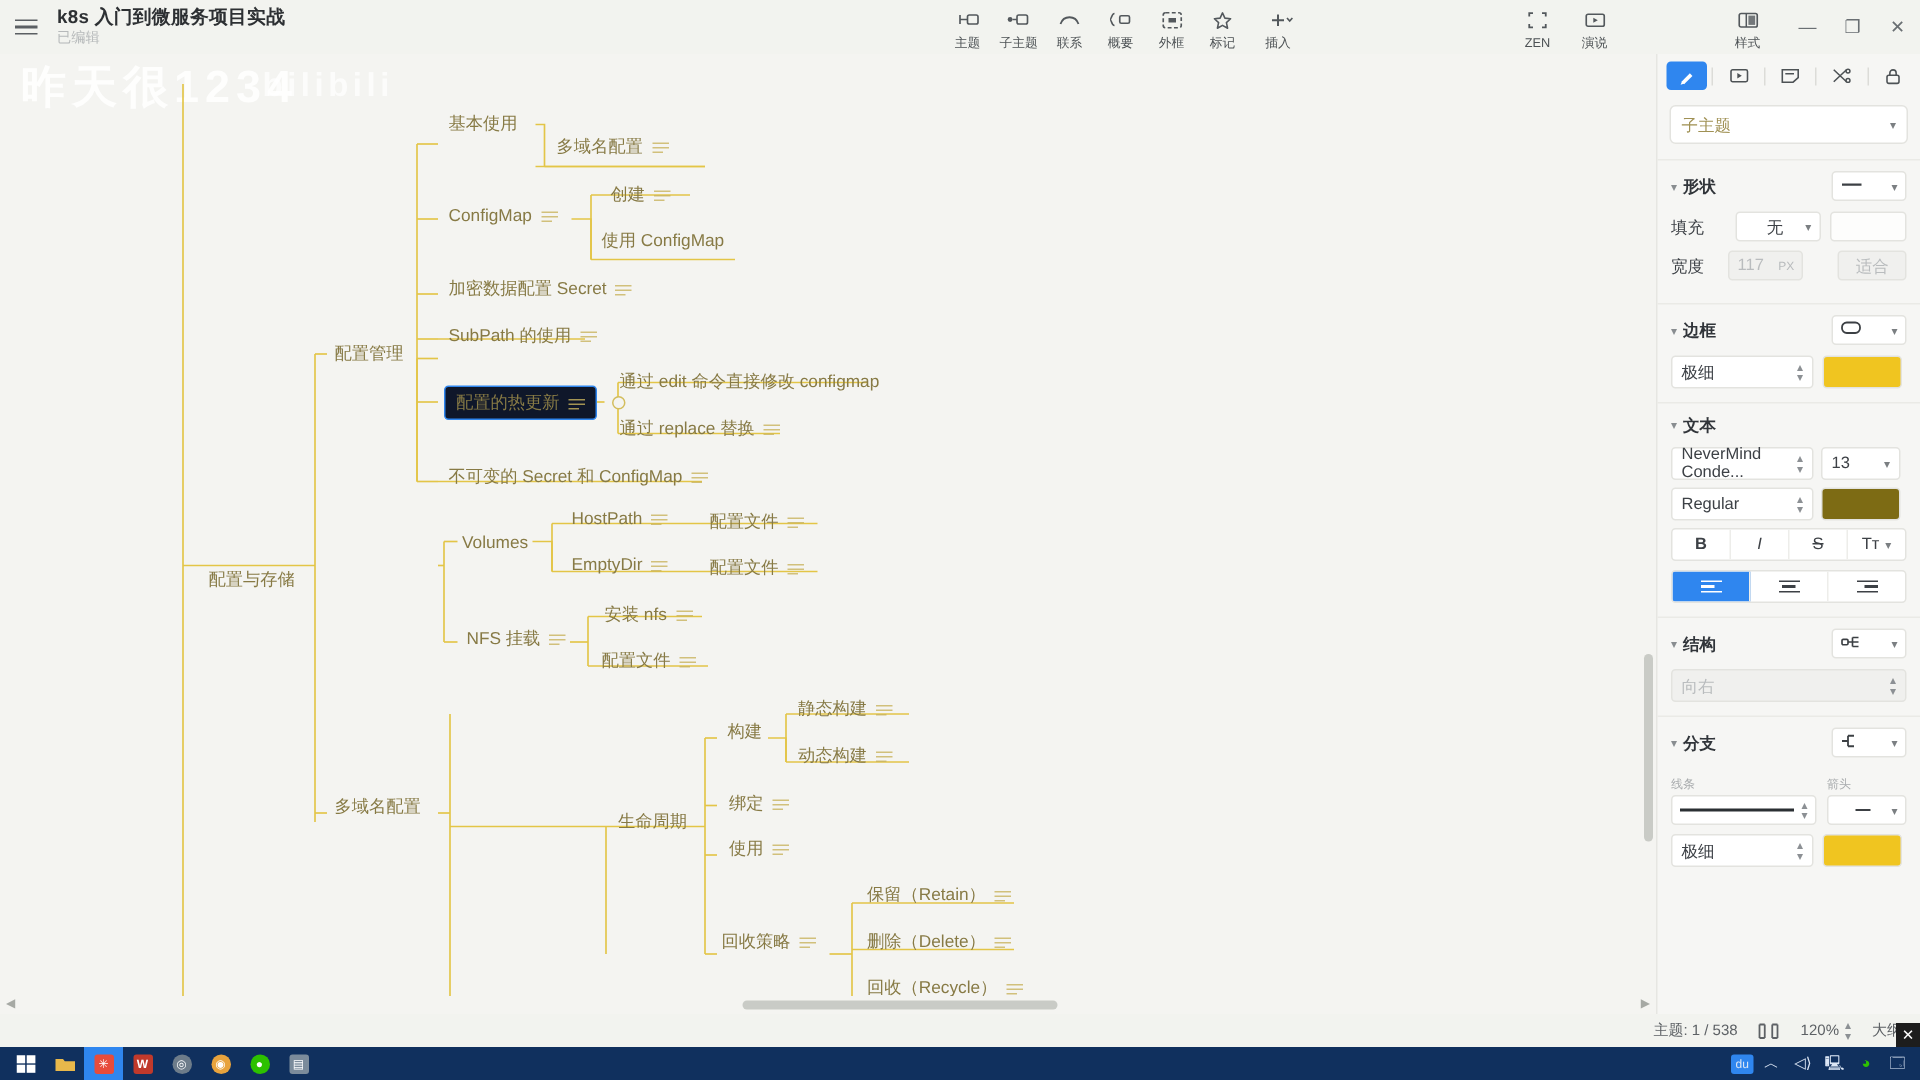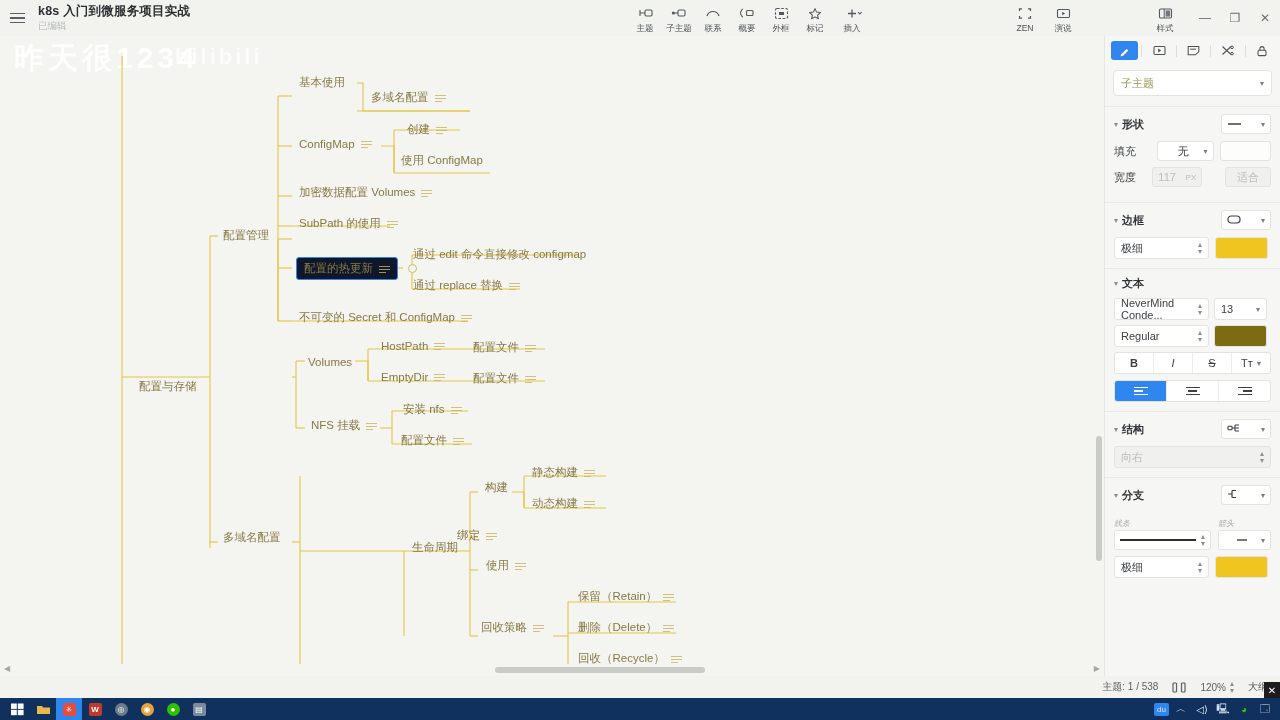--- a/index.html
+++ b/index.html
@@ -151,21 +151,21 @@
   .ab:last-child { border-right: 0; }
   .ab.active { background: #2f86ef; }
   .ab i { display: block; width: 14px; height: 1.4px; background: #3d4146; }
   .ab.active i { background: #fff; }
   .ab .stack { display: flex; flex-direction: column; gap: 2px; align-items: flex-start; }
   .ab .stack.c { align-items: center; }
   .ab .stack.r { align-items: flex-end; }
   .ab .stack i.sh { width: 9px; }
 
   .tiny-lbl { font-size: 8px; color: #a8abad; margin-bottom: 2px; }
-  .linerow { display: flex; gap: 7px; align-items: flex-end; margin-bottom: 6px; font-style: italic; }
+  .linerow { display: flex; gap: 7px; align-items: flex-end; margin-bottom: 6px; }
   .lineprev { flex:1; }
   .lineprev .box { height: 20px; background: #fff; border: 1px solid #e3e3df; border-radius: 3px;
                    display: flex; align-items: center; padding: 0 5px; justify-content: space-between; }
   .lineprev .dash { flex: 1; height: 1.5px; background: #2b2f33; margin-right: 5px; }
 
   
   .statusbar {
     position: absolute; left: 0; bottom: 22px; width: 1280px; height: 22px;
     background: #f2f3ef; display: flex; align-items: center;
     justify-content: flex-end; gap: 14px; padding-right: 12px;
@@ -414,21 +414,21 @@
       <span class="note"></span>
     </div>
     <div class="node" style="left:296px; top:100px;">
       <span class="txt">ConfigMap</span>
       <span class="note"></span>
     </div>
     <div class="node" style="left:398px; top:115px;text-align:right;">
       <span class="txt">使用 ConfigMap</span>
     </div>
     <div class="node" style="left:296px; top:147px;">
-      <span class="txt">加密数据配置 Volumes</span>
+      <span class="txt">加密数据配置 Secret</span>
       <span class="note"></span>
     </div>
     <div class="node" style="left:296px; top:178px;">
       <span class="txt">SubPath 的使用</span>
       <span class="note"></span>
     </div>
     <div class="node" style="left:220px; top:190px;">
       <span class="txt">配置管理</span>
     </div>
     <div class="node sel" style="left:296px; top:221px;">
@@ -484,21 +484,21 @@
       <span class="txt">静态构建</span>
       <span class="note"></span>
     </div>
     <div class="node" style="left:482px; top:442px;">
       <span class="txt">构建</span>
     </div>
     <div class="node" style="left:529px; top:458px;">
       <span class="txt">动态构建</span>
       <span class="note"></span>
     </div>
-    <div class="node" style="left:454px; top:490px;">
+    <div class="node" style="left:483px; top:490px;">
       <span class="txt">绑定</span>
       <span class="note"></span>
     </div>
     <div class="node" style="left:220px; top:492px;">
       <span class="txt">多域名配置</span>
     </div>
     <div class="node" style="left:409px; top:502px;">
       <span class="txt">生命周期</span>
     </div>
     <div class="node" style="left:483px; top:520px;">

